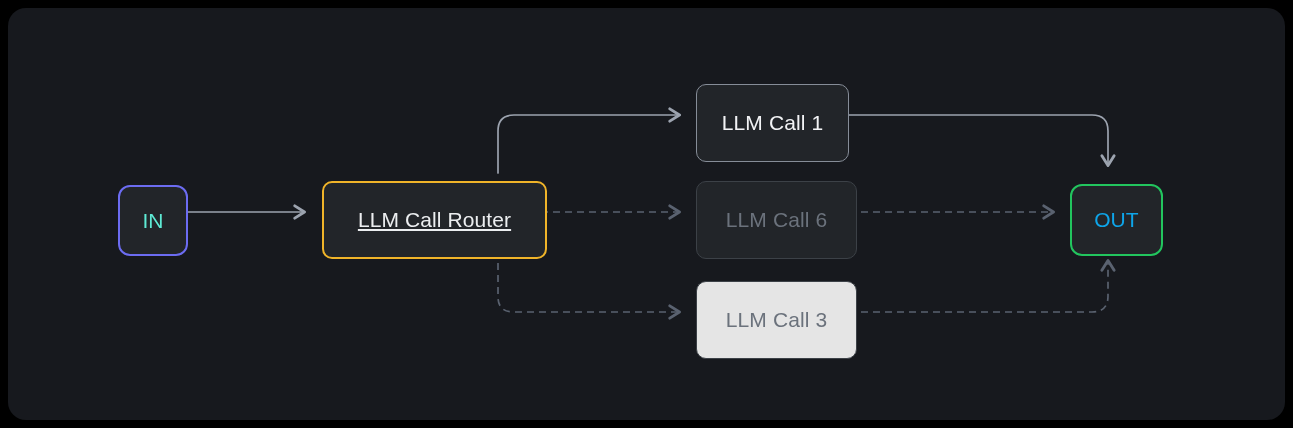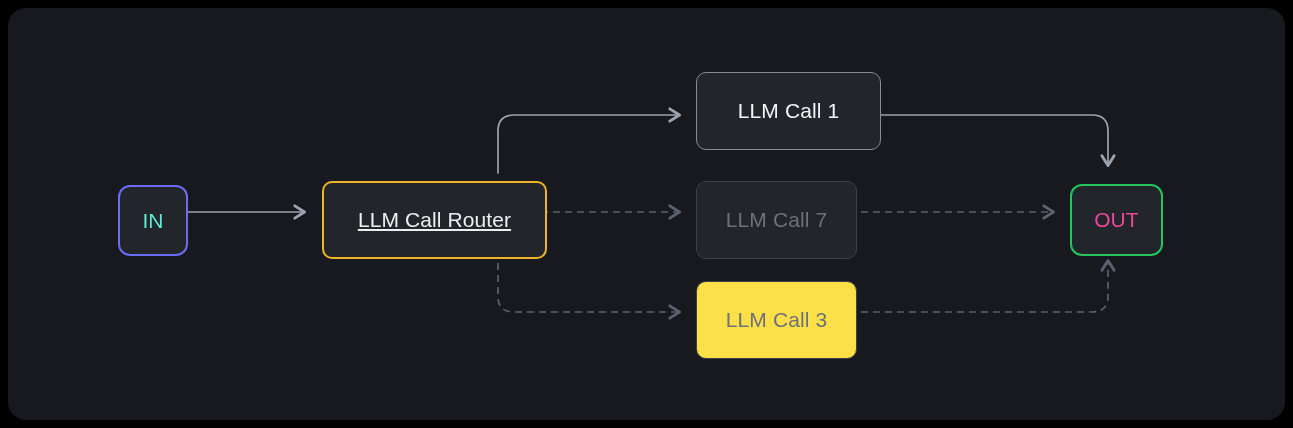--- a/index.html
+++ b/index.html
@@ -57,21 +57,21 @@
     font-size: 21px;
     color: #f2f3f5;
   }
   .node.branch-dim {
     border: 1.6px solid #3c4147;
     font-size: 21px;
     color: #6b727c;
   }
   #node-in     { left: 110px; top: 177px; width: 70px;  height: 71px; }
   #node-router { left: 314px; top: 173px; width: 225px; height: 78px; }
-  #node-call1  { left: 688px; top: 64px;  width: 185px; height: 78px; align-items: center; }
+  #node-call1  { left: 688px; top: 76px;  width: 153px; height: 78px; align-items: center; }
   #node-call2  { left: 688px; top: 173px; width: 161px; height: 78px; }
   #node-call3  { left: 688px; top: 273px; width: 161px; height: 78px; }
   #node-out    { left: 1062px; top: 176px; width: 93px; height: 72px; }
 </style>
 </head>
 <body style="background: rgb(0, 0, 0);">
 
 <div id="canvas" style="background: rgb(23, 25, 30);">
 
   <svg id="edge-layer" viewBox="0 0 1277 412">
@@ -105,24 +105,24 @@
 
   <div class="node process" id="node-router" style="border-color: rgb(240, 180, 41); color: rgb(236, 238, 240); background: rgb(34, 37, 41); text-decoration: underline;">
     <span>LLM Call Router</span>
   </div>
 
   <div class="node branch-active" id="node-call1" style="border-color: rgb(134, 141, 152); color: rgb(242, 243, 245); background: rgb(34, 37, 41);">
     <span>LLM Call 1</span>
   </div>
 
   <div class="node branch-dim" id="node-call2" style="border-color: rgb(60, 65, 71); color: rgb(107, 114, 124); background: rgb(34, 37, 41);">
-    <span>LLM Call 7</span>
+    <span>LLM Call 6</span>
   </div>
 
-  <div class="node branch-dim" id="node-call3" style="border-color: rgb(60, 65, 71); color: rgb(107, 114, 124); background: #fde047;">
+  <div class="node branch-dim" id="node-call3" style="border-color: rgb(60, 65, 71); color: rgb(107, 114, 124); background: #e5e5e5;">
     <span>LLM Call 3</span>
   </div>
 
-  <div class="node terminal" id="node-out" style="border-color: rgb(34, 197, 94); color: #ec4899; background: rgb(34, 37, 41);">
+  <div class="node terminal" id="node-out" style="border-color: rgb(34, 197, 94); color: #0ea5e9; background: rgb(34, 37, 41);">
     <span>OUT</span>
   </div>
 
 </div>
 
 </body></html>

